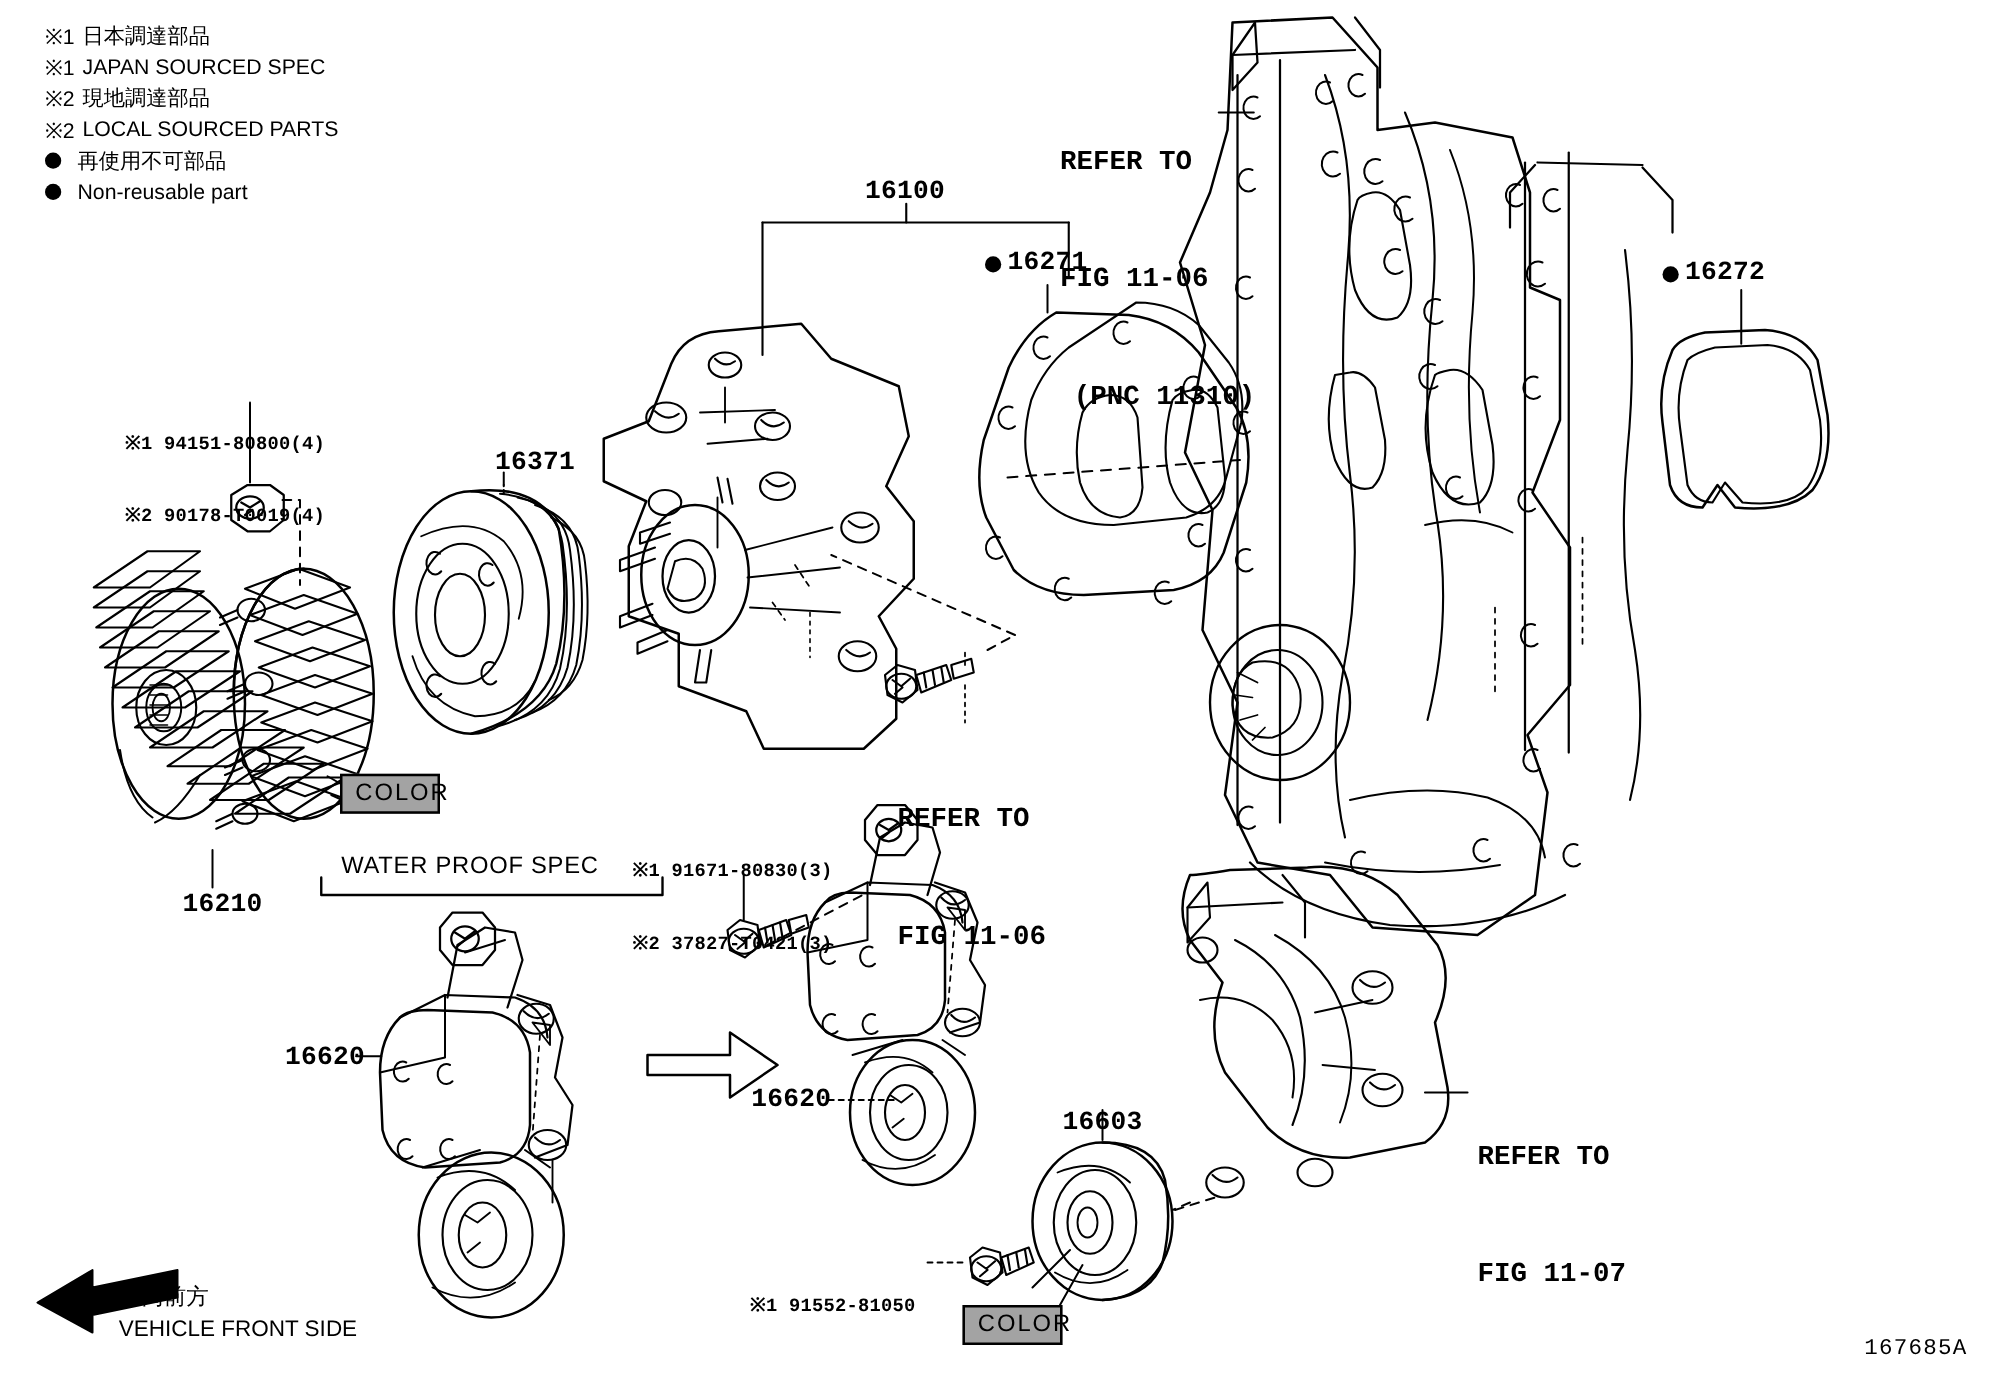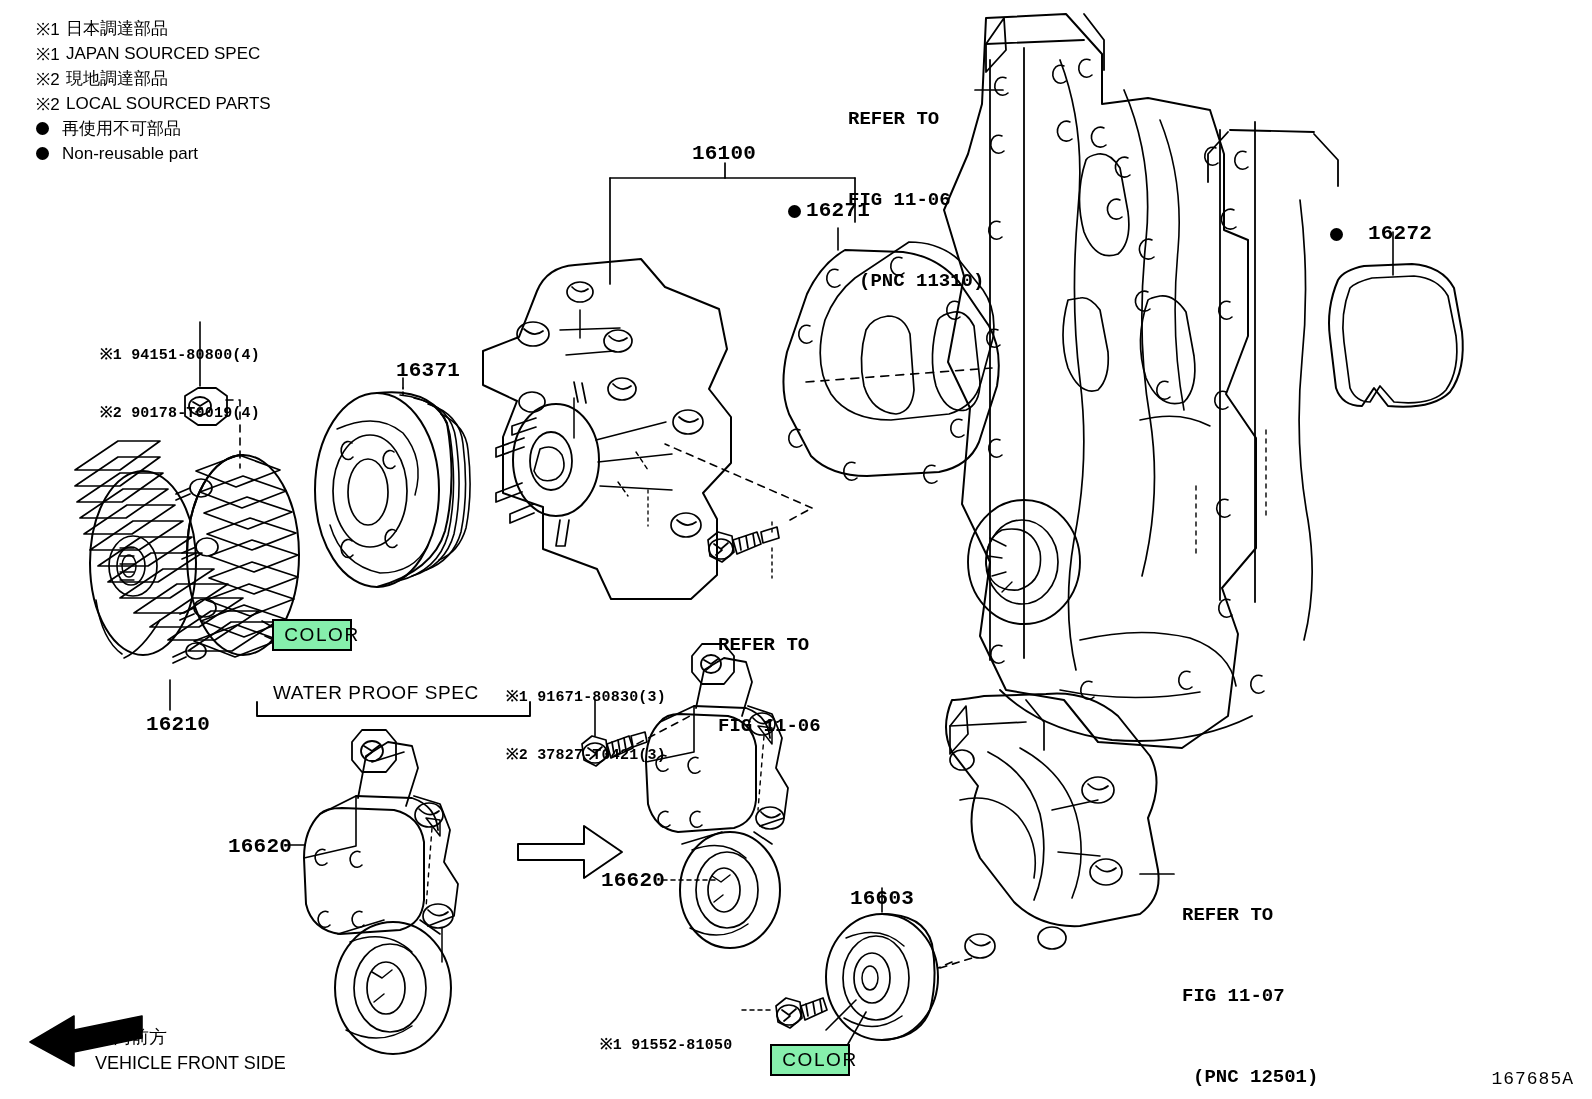--- a/index.html
+++ b/index.html
@@ -14,23 +14,23 @@
   .sans { font-family:"Liberation Sans", sans-serif; }
   .legend { position:absolute; left:36px; top:16px; }
   .legend-row { display:flex; align-items:center; height:25px; font-size:17px; }
   .legend-row .mk { width:30px; display:inline-block; }
   .dot {
     display:inline-block; width:13px; height:13px; border-radius:50%;
     background:#000; margin-right:13px; vertical-align:middle;
   }
   .pn { font-size:21px; letter-spacing:0.2px; }
   .pn-sm { font-size:15px; letter-spacing:0.2px; }
-  .refer { font-size:19px; line-height:1.42; }
+  .refer { font-size:22px; line-height:1.42; }
   .colorbox {
-    position:absolute; border:2.2px solid #000; background:#86efac;
+    position:absolute; border:2.2px solid #000; background:#a3a3a3;
     display:flex; align-items:center; justify-content:center;
     font-size:19px; letter-spacing:1.6px; font-family:"Liberation Sans", sans-serif;padding-left:20px;
   }
   .figid {
     position:absolute; right:18px; bottom:10px;
     font-family:"Liberation Mono", monospace; font-size:18px; letter-spacing:1px;
   }
   .vfs { position:absolute; left:95px; top:1004px; font-size:18px; line-height:1.45;margin-top:20px; }
   .bullet-pn { display:flex; align-items:center;text-align:center; }
 </style>
@@ -484,21 +484,21 @@
 
 <div class="lbl mono pn" style="left:146px; top:712px;">16210</div>
 
 <div class="lbl mono pn" style="left:692px; top:141px;">16100</div>
 
 <div class="lbl bullet-pn" style="left:788px; top:198px;">
   <span class="dot" style="margin-right:5px;"></span>
   <span class="mono pn">16271</span>
 </div>
 
-<div class="lbl bullet-pn" style="left:1330px; top:221px;gap:20px;">
+<div class="lbl bullet-pn" style="left:1330px; top:206px;">
   <span class="dot" style="margin-right:5px;"></span>
   <span class="mono pn">16272</span>
 </div>
 
 <div class="lbl mono refer" style="left:848px; top:52px;">
   <div>REFER TO</div>
   <div>FIG 11-06</div>
   <div style="padding-left:11px;">(PNC 11310)</div>
 </div>
 

